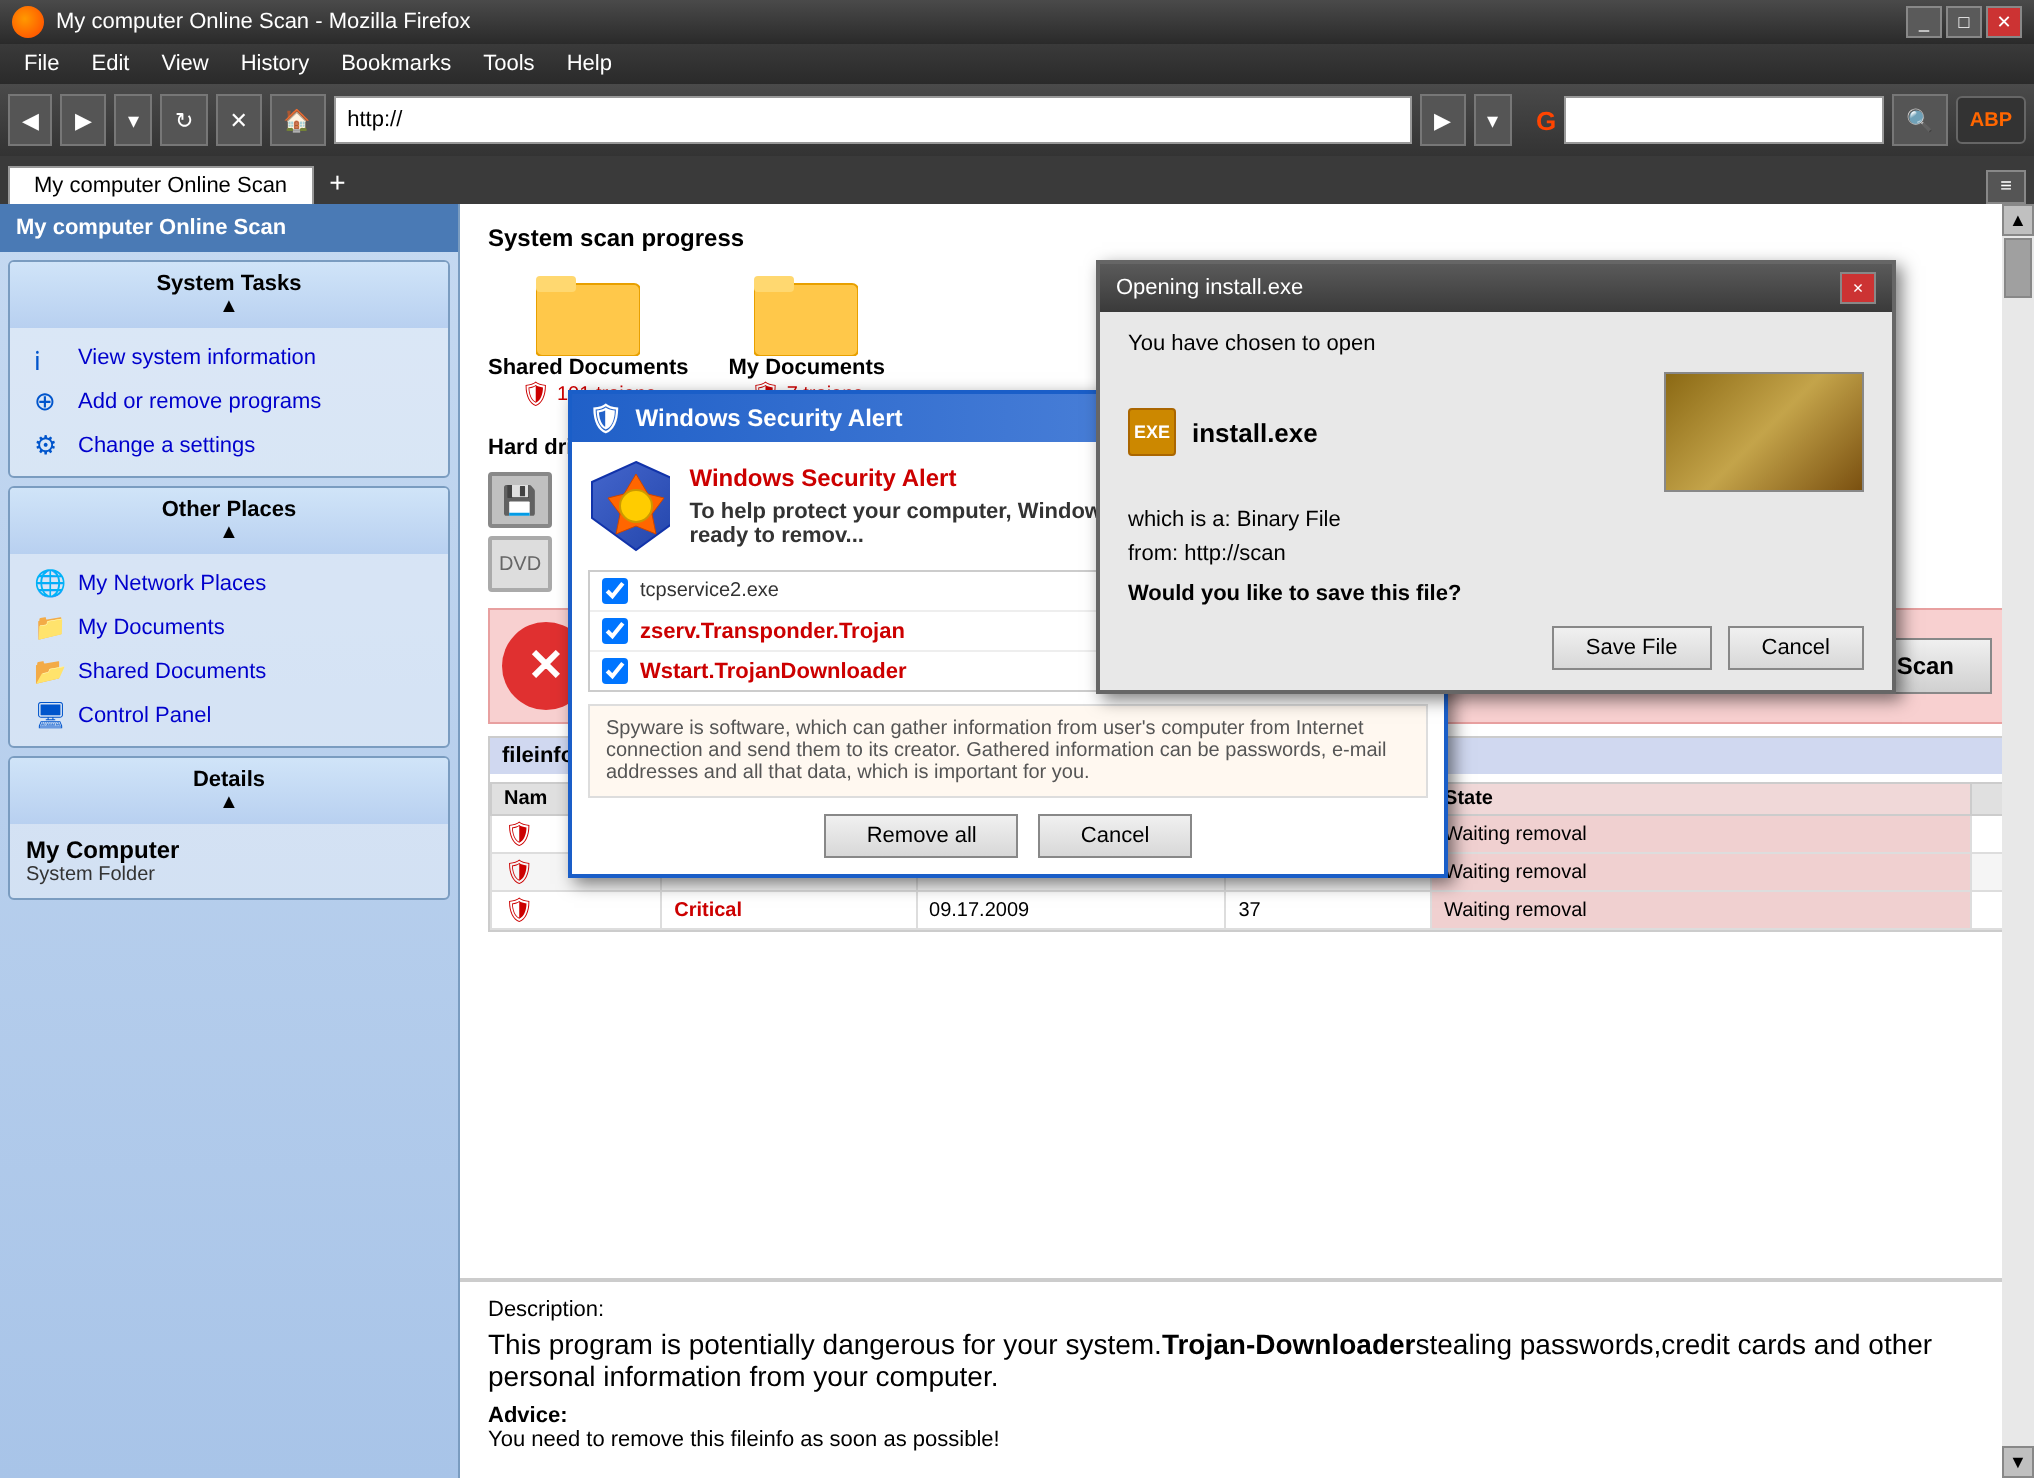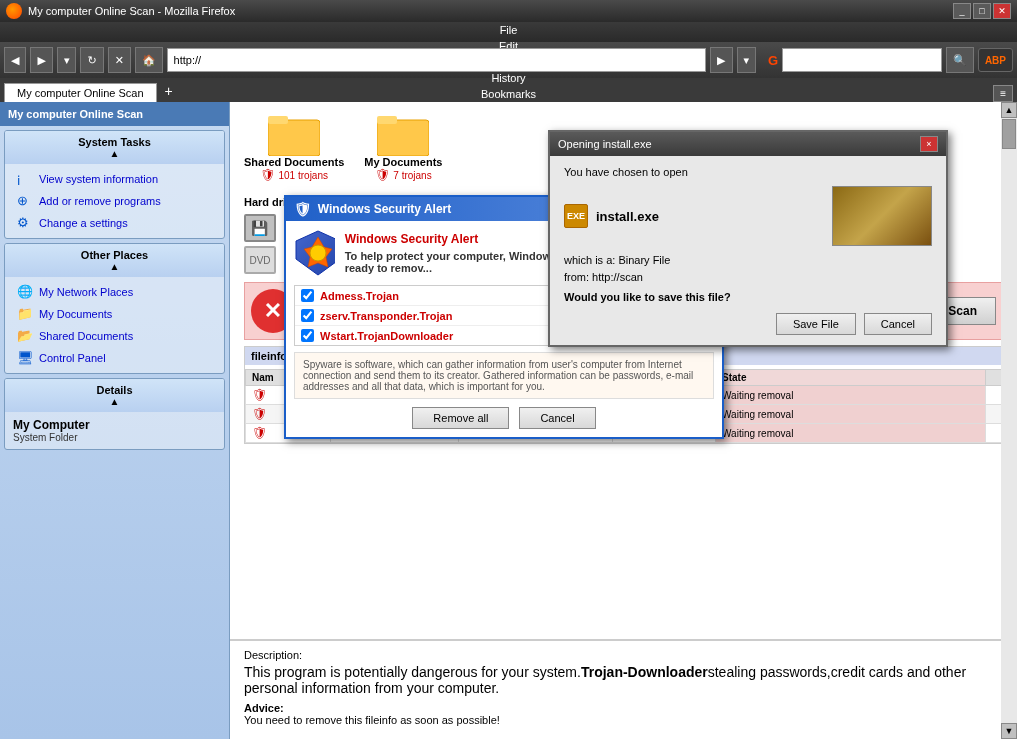--- a/index.html
+++ b/index.html
@@ -18,21 +18,20 @@
     .title-bar .win-btns { margin-left: auto; display: flex; gap: 2px; }
     .win-btn { width: 18px; height: 16px; background: #5a5a5a; border: 1px solid #888; color: white; font-size: 9px; cursor: pointer; display: flex; align-items: center; justify-content: center; }
 
     
     .menu-bar {
       background: linear-gradient(to bottom, #3a3a3a, #2a2a2a);
       height: 20px;
       display: flex;
       align-items: center;
       padding: 0 4px;
-      flex-direction: column;
     }
     .menu-item { color: white; font-size: 11px; padding: 2px 8px; cursor: pointer; }
 
     
     .nav-bar {
       background: linear-gradient(to bottom, #4a4a4a, #333);
       height: 36px;
       display: flex;
       align-items: center;
       padding: 0 4px;
@@ -280,20 +279,21 @@
       </div>
       <div class="details-section">
         <div class="details-name">My Computer</div>
         <div class="details-sub">System Folder</div>
       </div>
     </div>
   </div>
 
   <div class="content">
     <div class="content-inner">
+      <div class="section-title">System scan progress</div>
 
       <div class="folder-row">
         <div class="folder-item">
           <div style="position:relative;width:52px;height:44px;">
             <svg width="52" height="44">
               <rect x="0" y="8" width="52" height="36" rx="3" fill="#ffc84a" stroke="#e8a000" stroke-width="1"></rect>
               <rect x="0" y="4" width="20" height="8" rx="2" fill="#ffd870"></rect>
             </svg>
           </div>
           <div style="font-size:11px;font-weight:bold;text-align:center;">Shared Documents</div>
@@ -431,21 +431,20 @@
       <div class="wsa-text">
         <div style="font-size:12px;color:#cc0000;font-weight:bold;margin-bottom:4px;">Windows Security Alert</div>
         <div style="font-size:11px;">To help protect your computer, Windows has detected trojans and ready to remov...</div>
       </div>
     </div>
 
 
     <div class="spy-list">
       <div class="spy-row">
         <input type="checkbox" checked="" class="spy-check" style="">
-        <span class="spy-name">Admess.Trojan</span>
         <span class="spy-file">tcpservice2.exe</span>
       </div>
       <div class="spy-row">
         <input type="checkbox" checked="" class="spy-check" style="">
         <span class="spy-name">zserv.Transponder.Trojan</span>
         <span class="spy-file">ZServ.dll</span>
       </div>
       <div class="spy-row">
         <input type="checkbox" checked="" class="spy-check" style="">
         <span class="spy-name">Wstart.TrojanDownloader</span>

